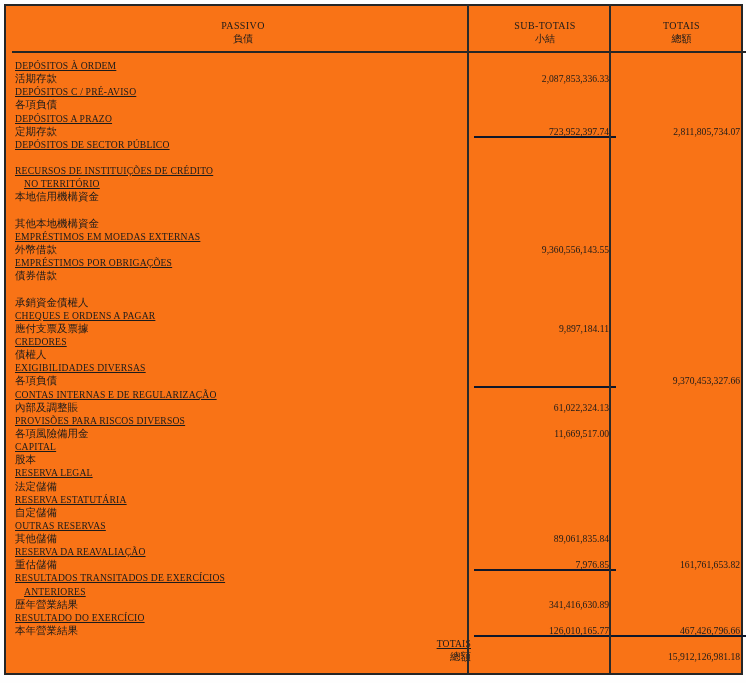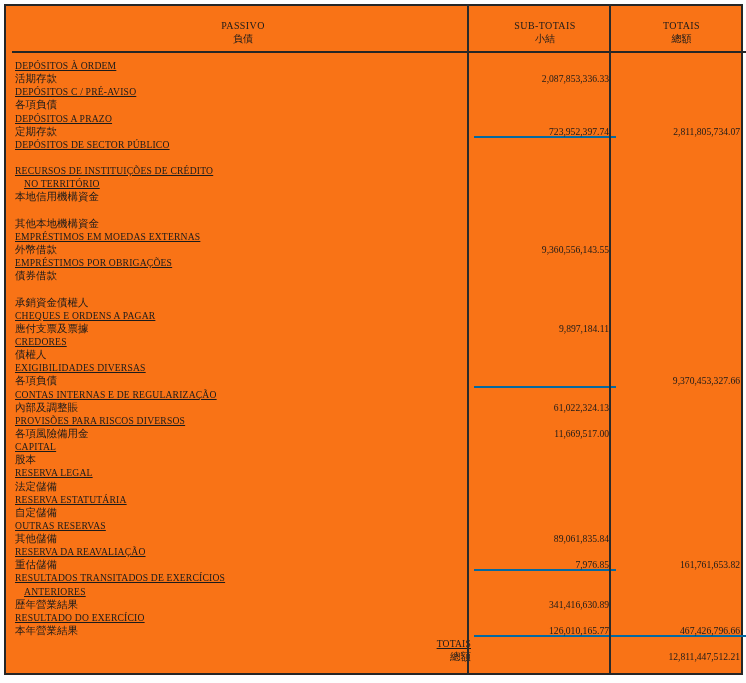--- a/index.html
+++ b/index.html
@@ -44,21 +44,21 @@
   }
   .row{display:flex;height:13.15px;box-sizing:border-box;}
   .cell-label{width:462px;padding-left:3px;box-sizing:border-box;white-space:nowrap;overflow:visible;}
   .cell-label.pt{font-size:9.6px;letter-spacing:.2px;line-height:13.15px;text-decoration:underline;}
   .cell-label.zh{font-size:10.5px;line-height:13.15px;}
   .cell-label.indent{padding-left:12px;}
   .cell-label.right{text-align:right;padding-right:3px;}
   .cell-num{box-sizing:border-box;text-align:right;font-size:9.6px;line-height:13.15px;white-space:nowrap;}
   .cell-sub{width:142px;padding-right:7px;}
   .cell-tot{flex:1;padding-right:7px;}
-  .rule-b{border-bottom:2px solid #0369a1;}
+  .rule-b{border-bottom:2px solid #0f172a;}
 </style>
 </head>
 <body>
 
 <div class="page">
   <div class="table-frame">
 
     <div class="header-row">
       <div class="hcell hc1">
         <div class="pt">PASSIVO</div>
@@ -293,21 +293,21 @@
           <div class="cell-num cell-tot rule-b">467,426,796.66</div>
         </div>
         <div class="row">
           <div class="cell-label pt right">TOTAIS</div>
           <div class="cell-num cell-sub"></div>
           <div class="cell-num cell-tot"></div>
         </div>
         <div class="row">
           <div class="cell-label zh right">總額</div>
           <div class="cell-num cell-sub"></div>
-          <div class="cell-num cell-tot">12,811,447,512.21</div>
+          <div class="cell-num cell-tot">15,912,126,981.18</div>
         </div>
       </div>
 
   </div>
 
   <div class="vline v1"></div>
   <div class="vline v2"></div>
 </div>
 
 </body></html>

